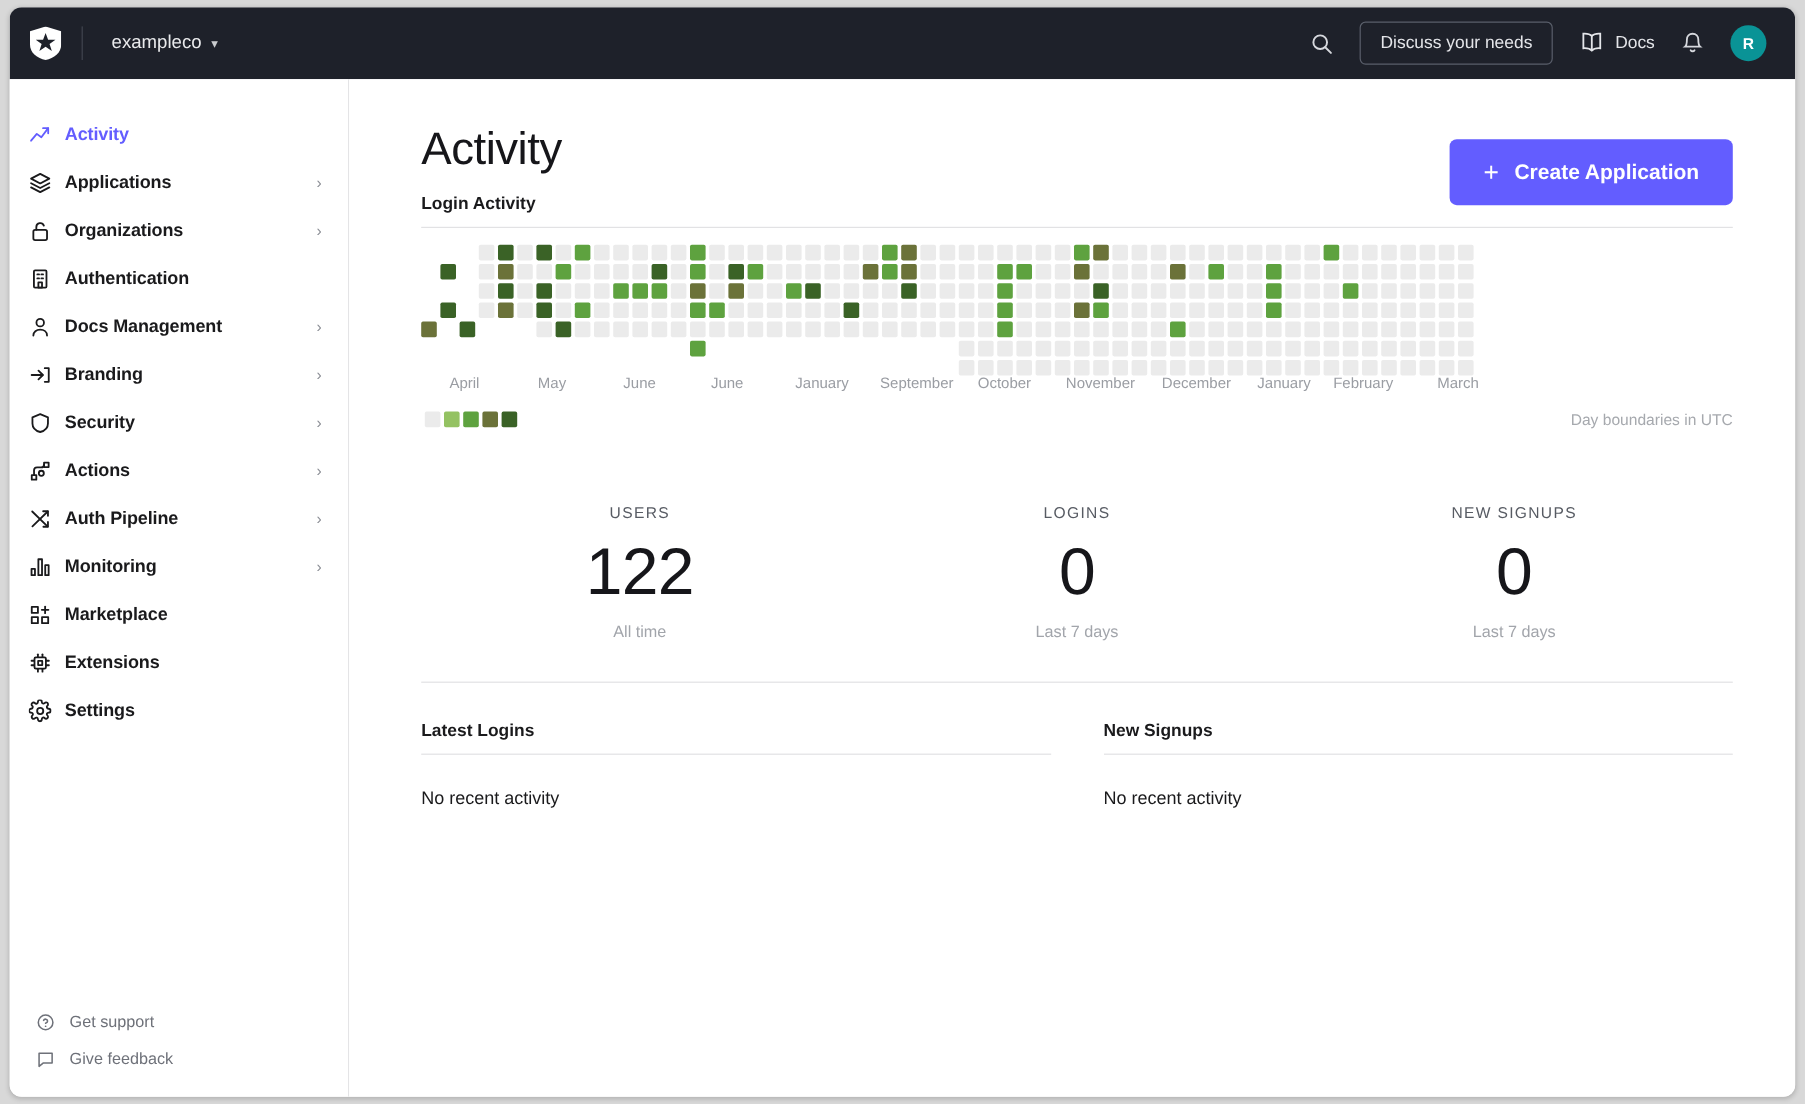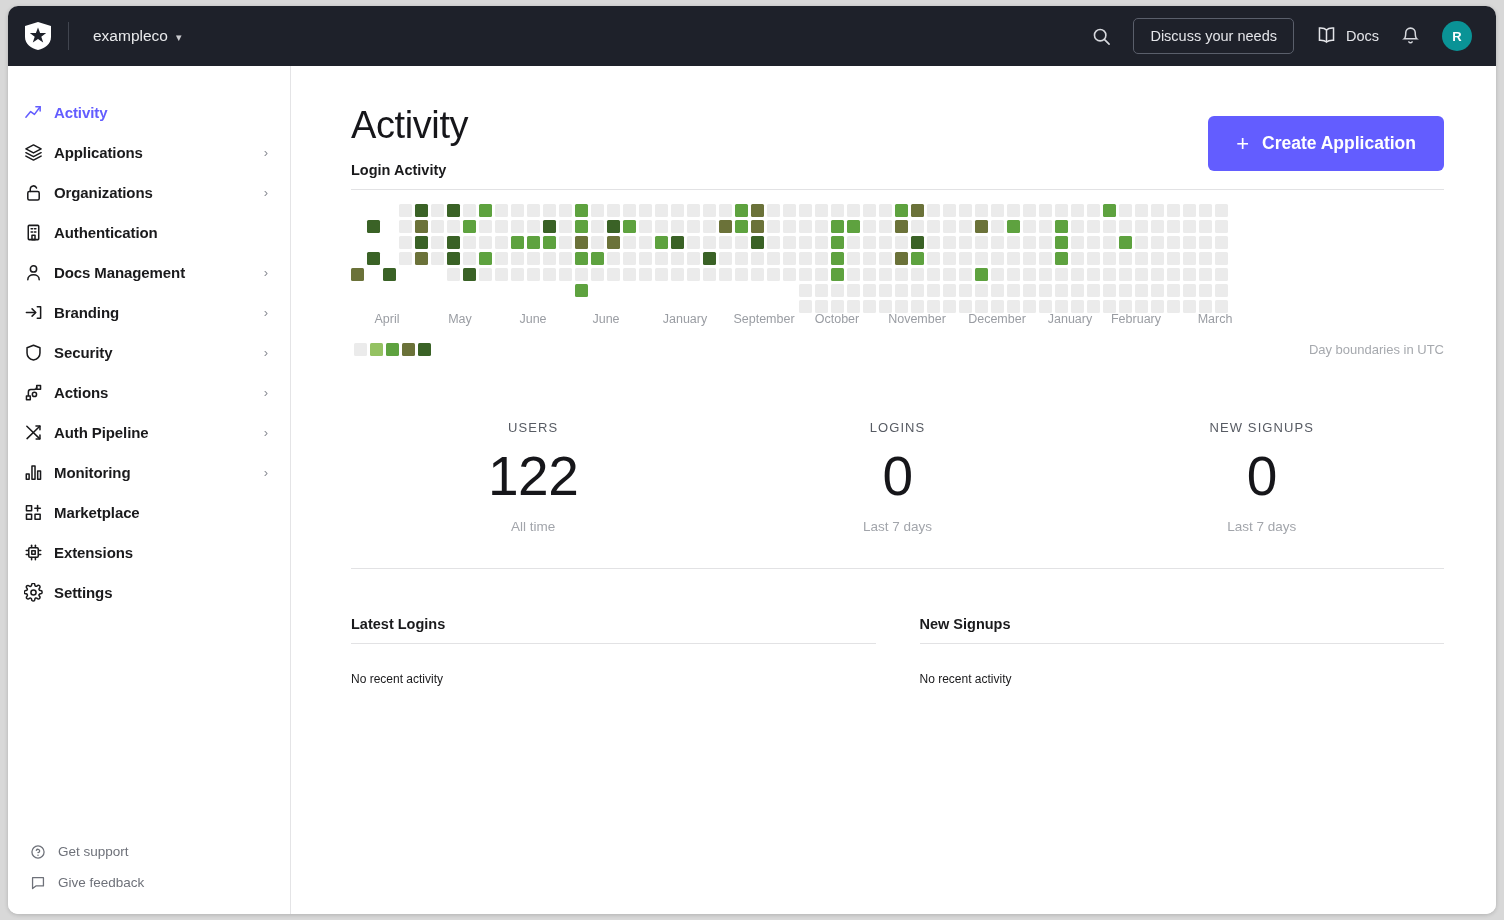--- a/index.html
+++ b/index.html
@@ -125,22 +125,22 @@
   .stat-label {
     font-size: 13px; color: #575b63; letter-spacing: 1.1px; font-weight: 400;
   }
   .stat-value {
     font-size: 55px; color: #16161a; margin-top: 9px; letter-spacing: -.5px;
   }
   .stat-sub { font-size: 13.5px; color: #a2a5ab; margin-top: 11px; }
   
   .panels { display: flex; margin: 32px 52px 0 60px; gap: 44px; }
   .panel { flex: 1; }
-  .panel-title { font-size: 14.5px; font-weight: 700; color: #1a1a1c; padding-bottom: 11px; margin-top: 15px; }
-  .panel-empty { font-size: 12px; color: #1a1a1c; padding-top: 28px; }
+  .panel-title { font-size: 14.5px; font-weight: 700; color: #1a1a1c; padding-bottom: 11px; }
+  .panel-empty { font-size: 15px; color: #1a1a1c; padding-top: 28px; }
 </style>
 </head>
 <body>
 
 <div class="app">
 
   <div class="topbar">
     <div class="logo-wrap">
       <svg width="26" height="28" viewBox="0 0 26 28" aria-hidden="true">
         <path d="M13 0 L26 4 V15 C26 22 20 26.5 13 28 C6 26.5 0 22 0 15 V4 Z" fill="#ffffff"></path>

